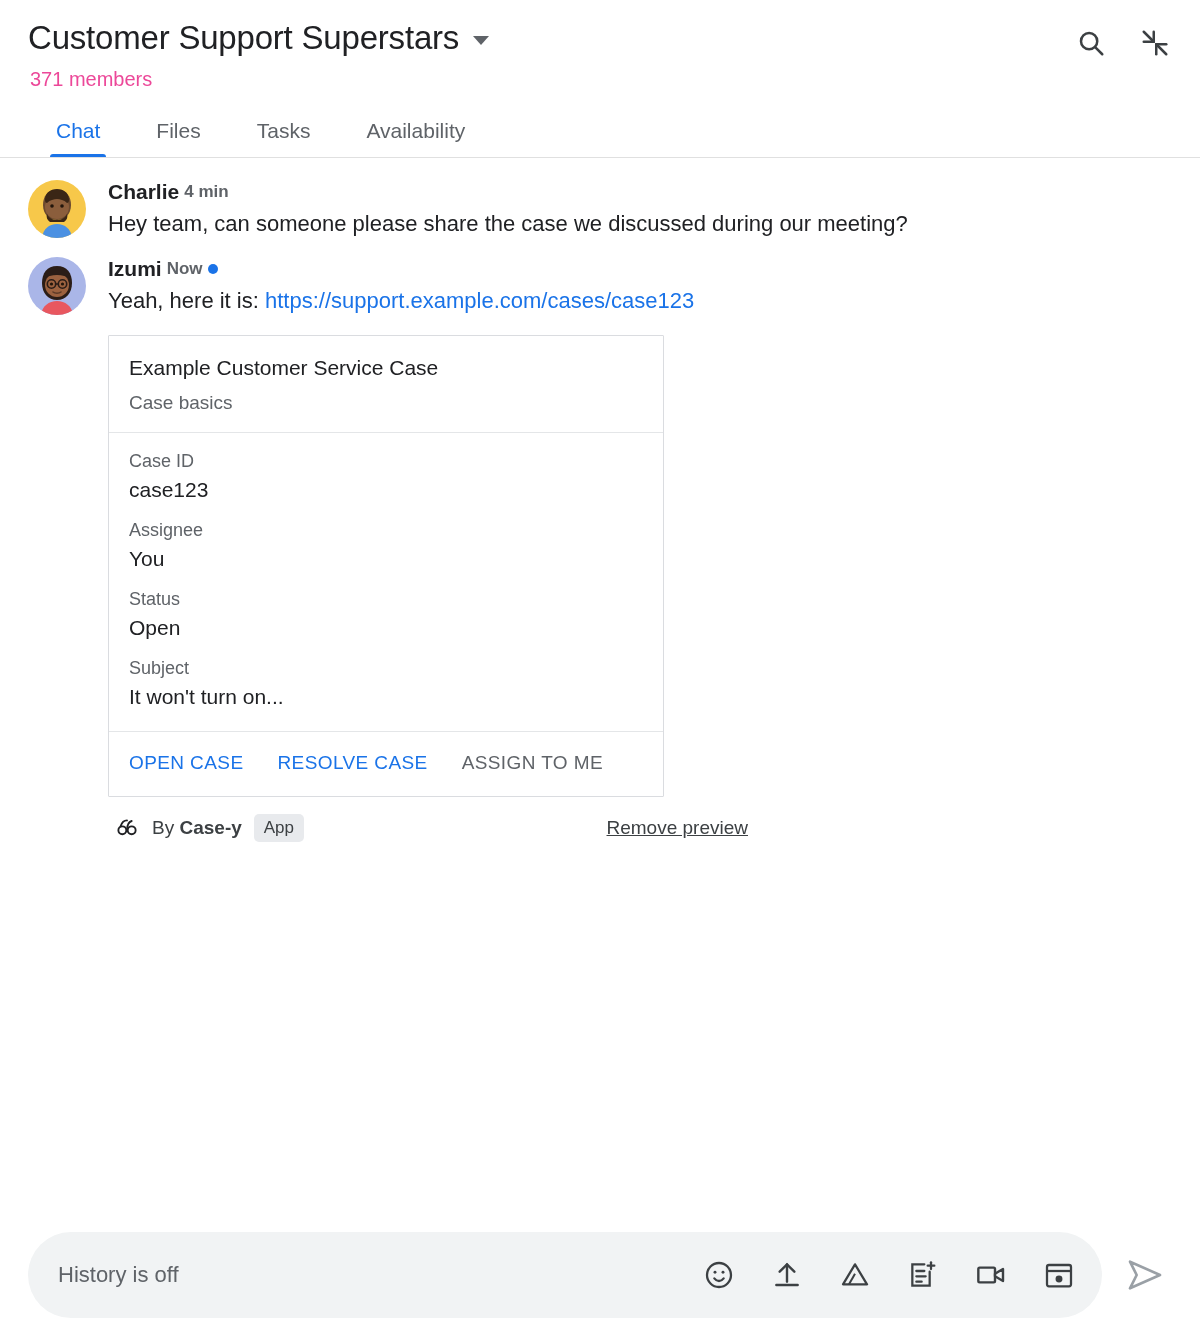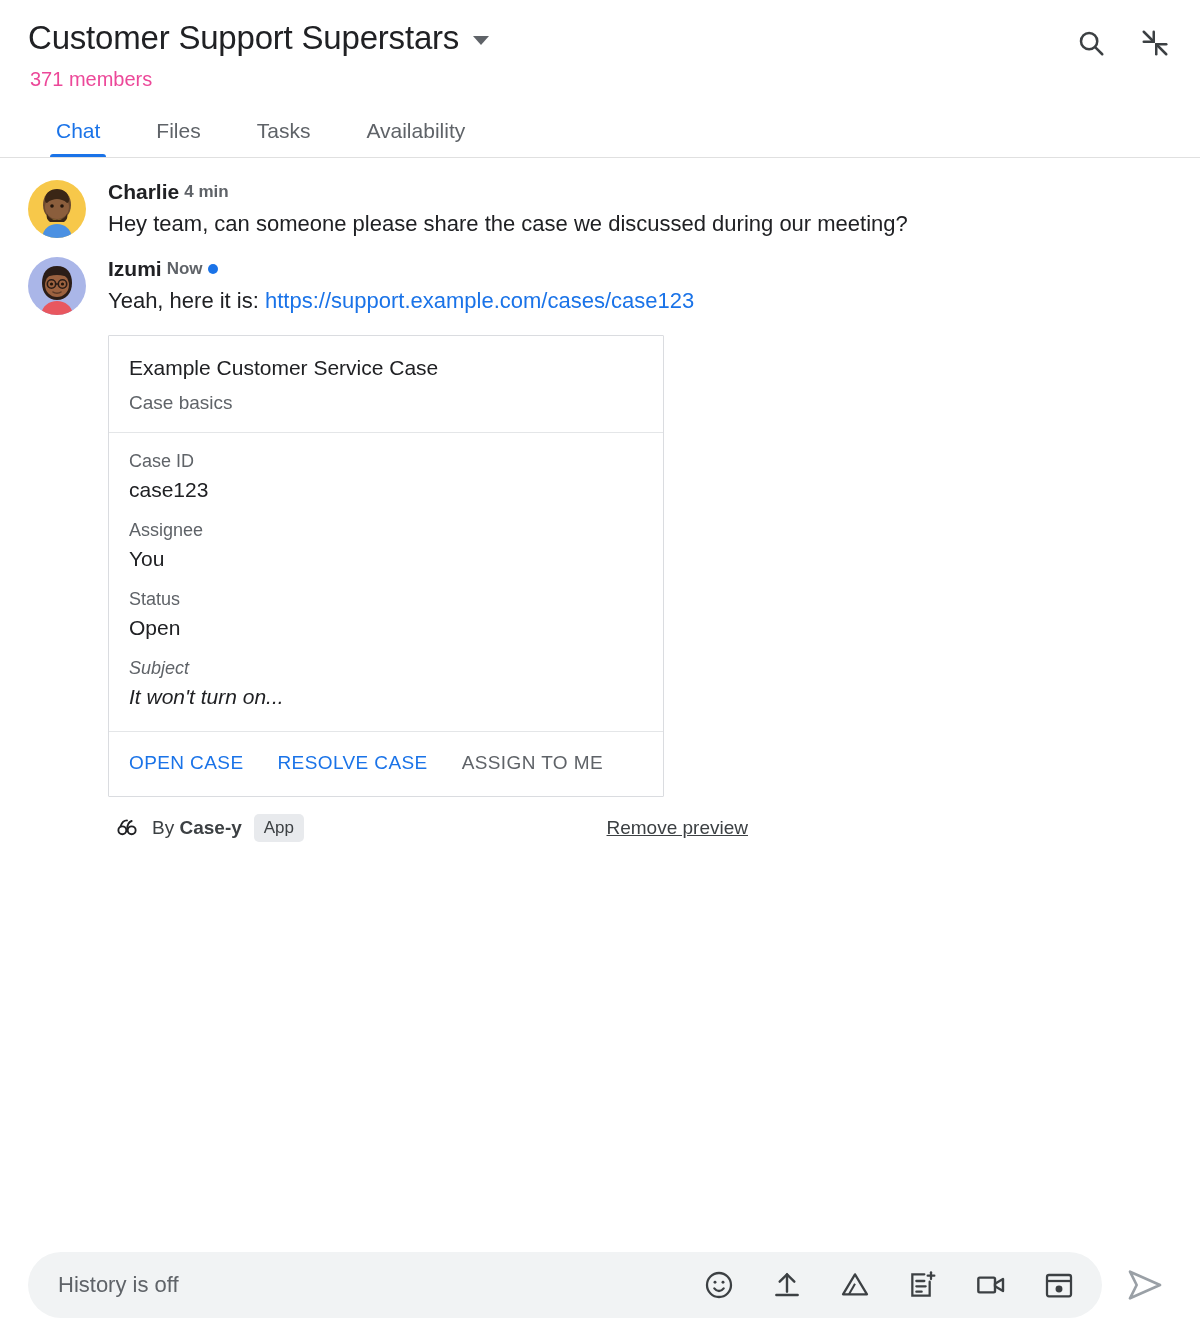--- a/index.html
+++ b/index.html
@@ -170,21 +170,21 @@
   }
   .card-subtitle {
     font-size: 19px;
     color: #5f6368;
   }
   .card-fields {
     padding: 18px 20px 14px 20px;
     border-bottom: 1px solid #e4e6e8;
   }
   .field { margin-bottom: 18px; }
-  .field:last-child { margin-bottom: 8px; font-style: italic; }
+  .field:last-child { margin-bottom: 8px; }
   .field-label {
     font-size: 18px;
     color: #5f6368;
     margin-bottom: 6px;
   }
   .field-value {
     font-size: 21px;
     color: #202124;
   }
   .card-actions {
@@ -239,21 +239,21 @@
 
   
   .composer-wrap {
     padding: 0 28px 18px 28px;
     display: flex;
     align-items: center;
     gap: 16px;
   }
   .composer {
     flex: 1;
-    height: 66px;
+    height: 86px;
     background: #f1f3f4;
     border-radius: 43px;
     display: flex;
     align-items: center;
     padding: 0 26px 0 30px;
   }
   .composer-placeholder {
     font-size: 22px;
     color: #5f6368;
     flex: 1;

